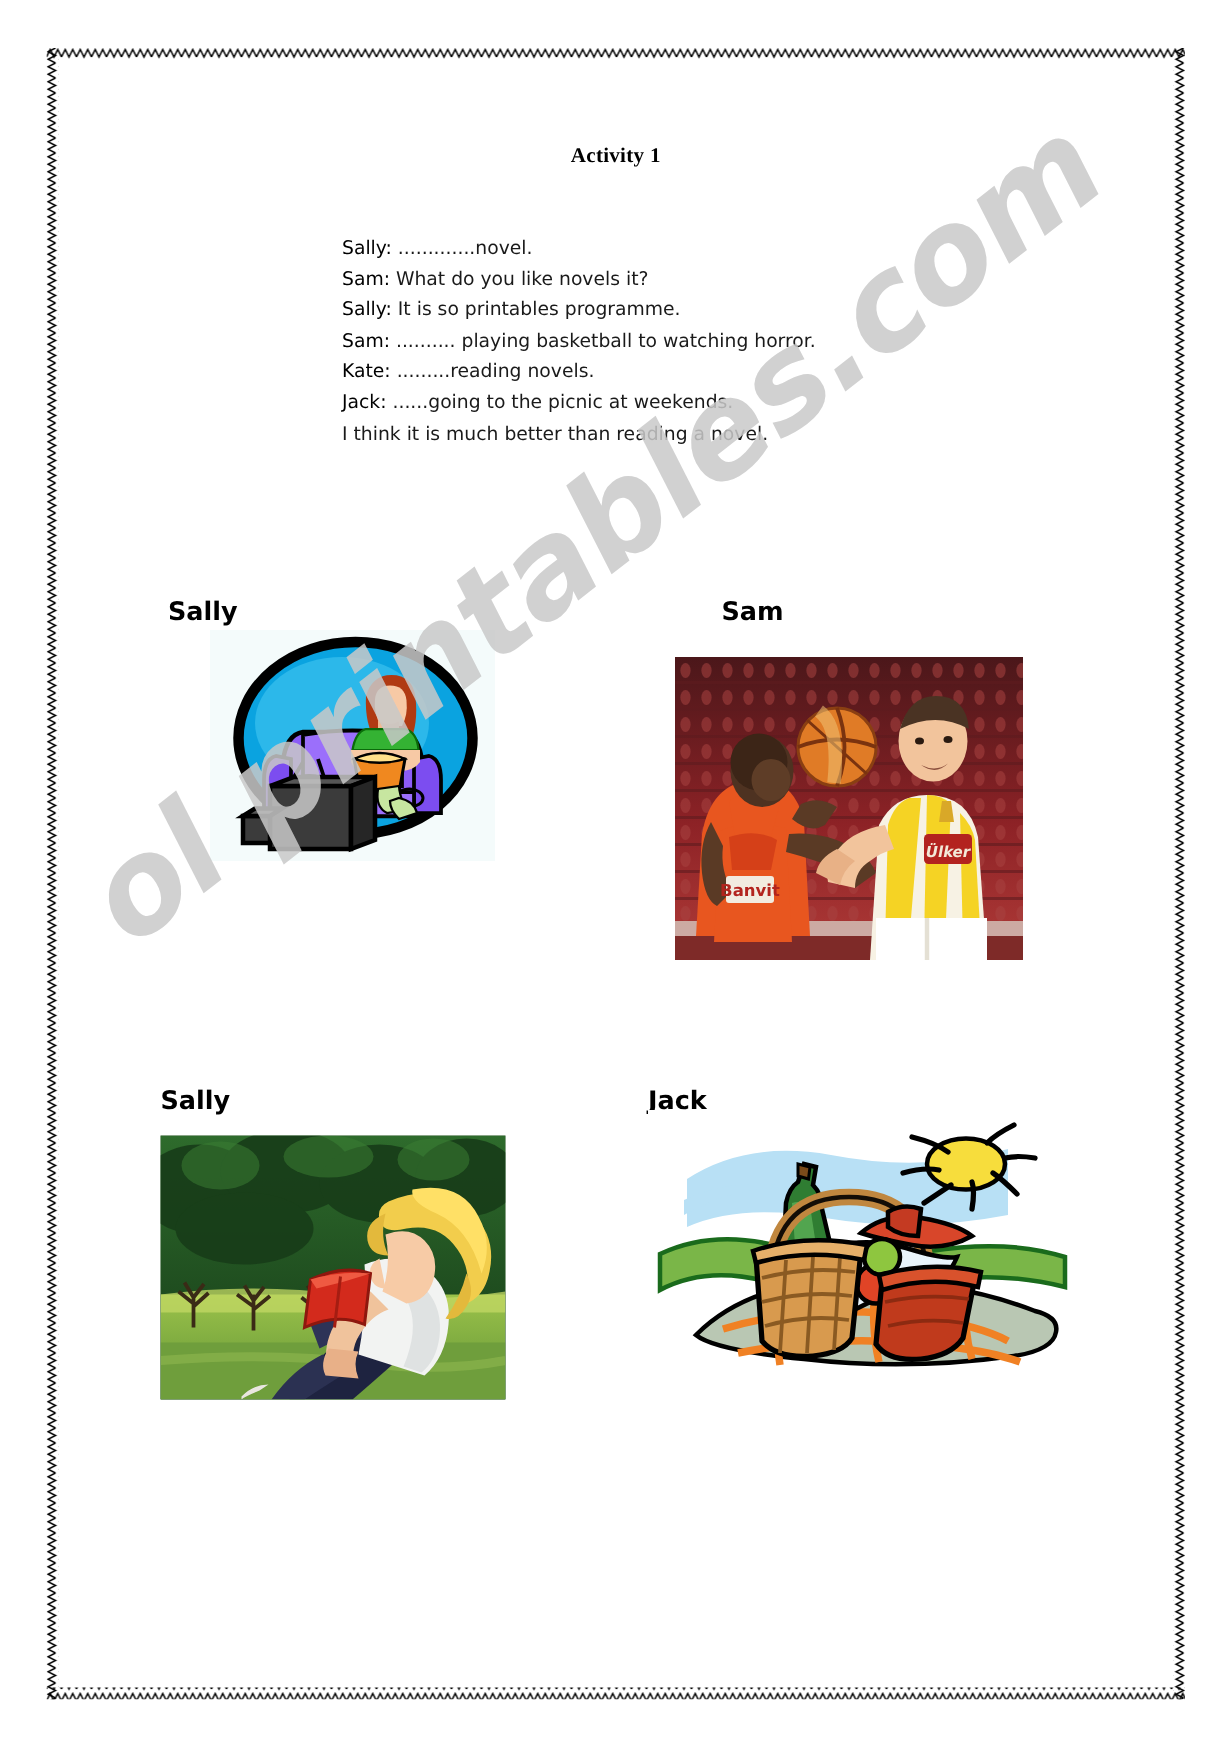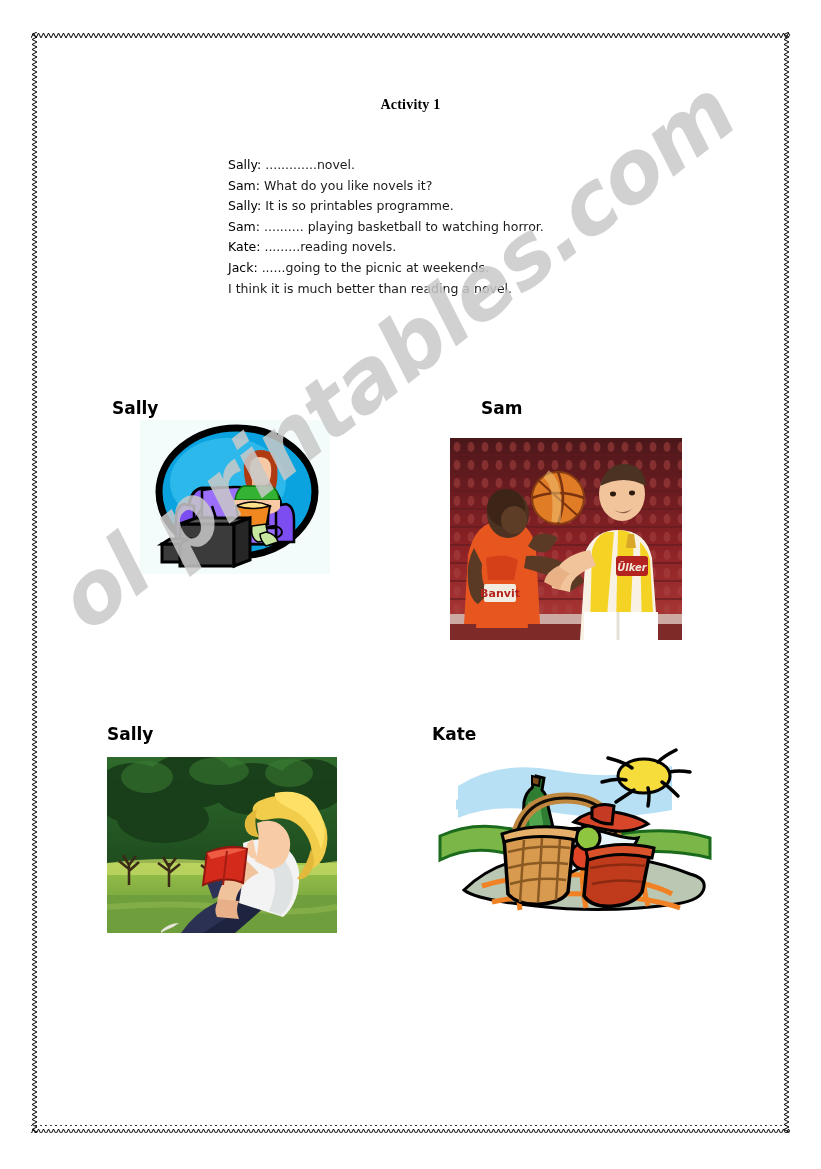--- a/index.html
+++ b/index.html
@@ -351,21 +351,21 @@
         <path d="M150 52 q-14 6 -12 18 q2 10 14 10 q-6 -12 -2 -28 z" fill="#e3b93c"></path>
         <path d="M204 92 q6 12 0 22 q-6 10 -14 8 q10 -14 14 -30 z" fill="#e3b93c"></path>
 
         <path d="M100 96 q22 -10 40 -4 l-4 34 q-18 -8 -40 2 z" fill="#d32a1c" stroke="#8e170e" stroke-width="2"></path>
         <path d="M100 96 q20 -6 40 -4 q-18 6 -36 10 z" fill="#ef5a42"></path>
         <path d="M120 94 l-4 34" stroke="#a51d12" stroke-width="2"></path>
       </g>
     </svg>
   </div>
 
-  <div class="pic-label" id="lbl-jack">Kate</div>
+  <div class="pic-label" id="lbl-jack">Jack</div>
 
   <div class="pic-frame" id="pic-jack">
     <svg viewBox="0 0 286 176" xmlns="http://www.w3.org/2000/svg">
       <rect x="0" y="0" width="286" height="176" fill="#ffffff"></rect>
 
       <path d="M26 46 q40 -26 96 -16 q62 12 118 -4 l0 44 q-62 12 -122 2 q-56 -10 -92 6 z" fill="#b8e0f5"></path>
       <path d="M24 60 q34 -16 74 -8 q-40 -2 -74 18 z" fill="#b8e0f5"></path>
 
       <path d="M8 96 q34 -16 76 -6 q50 12 104 4 q52 -8 90 4 l0 20 q-48 -12 -96 -2 q-54 10 -104 -2 q-40 -10 -70 6 z" fill="#7ab648" stroke="#1a6b1c" stroke-width="3"></path>
 

